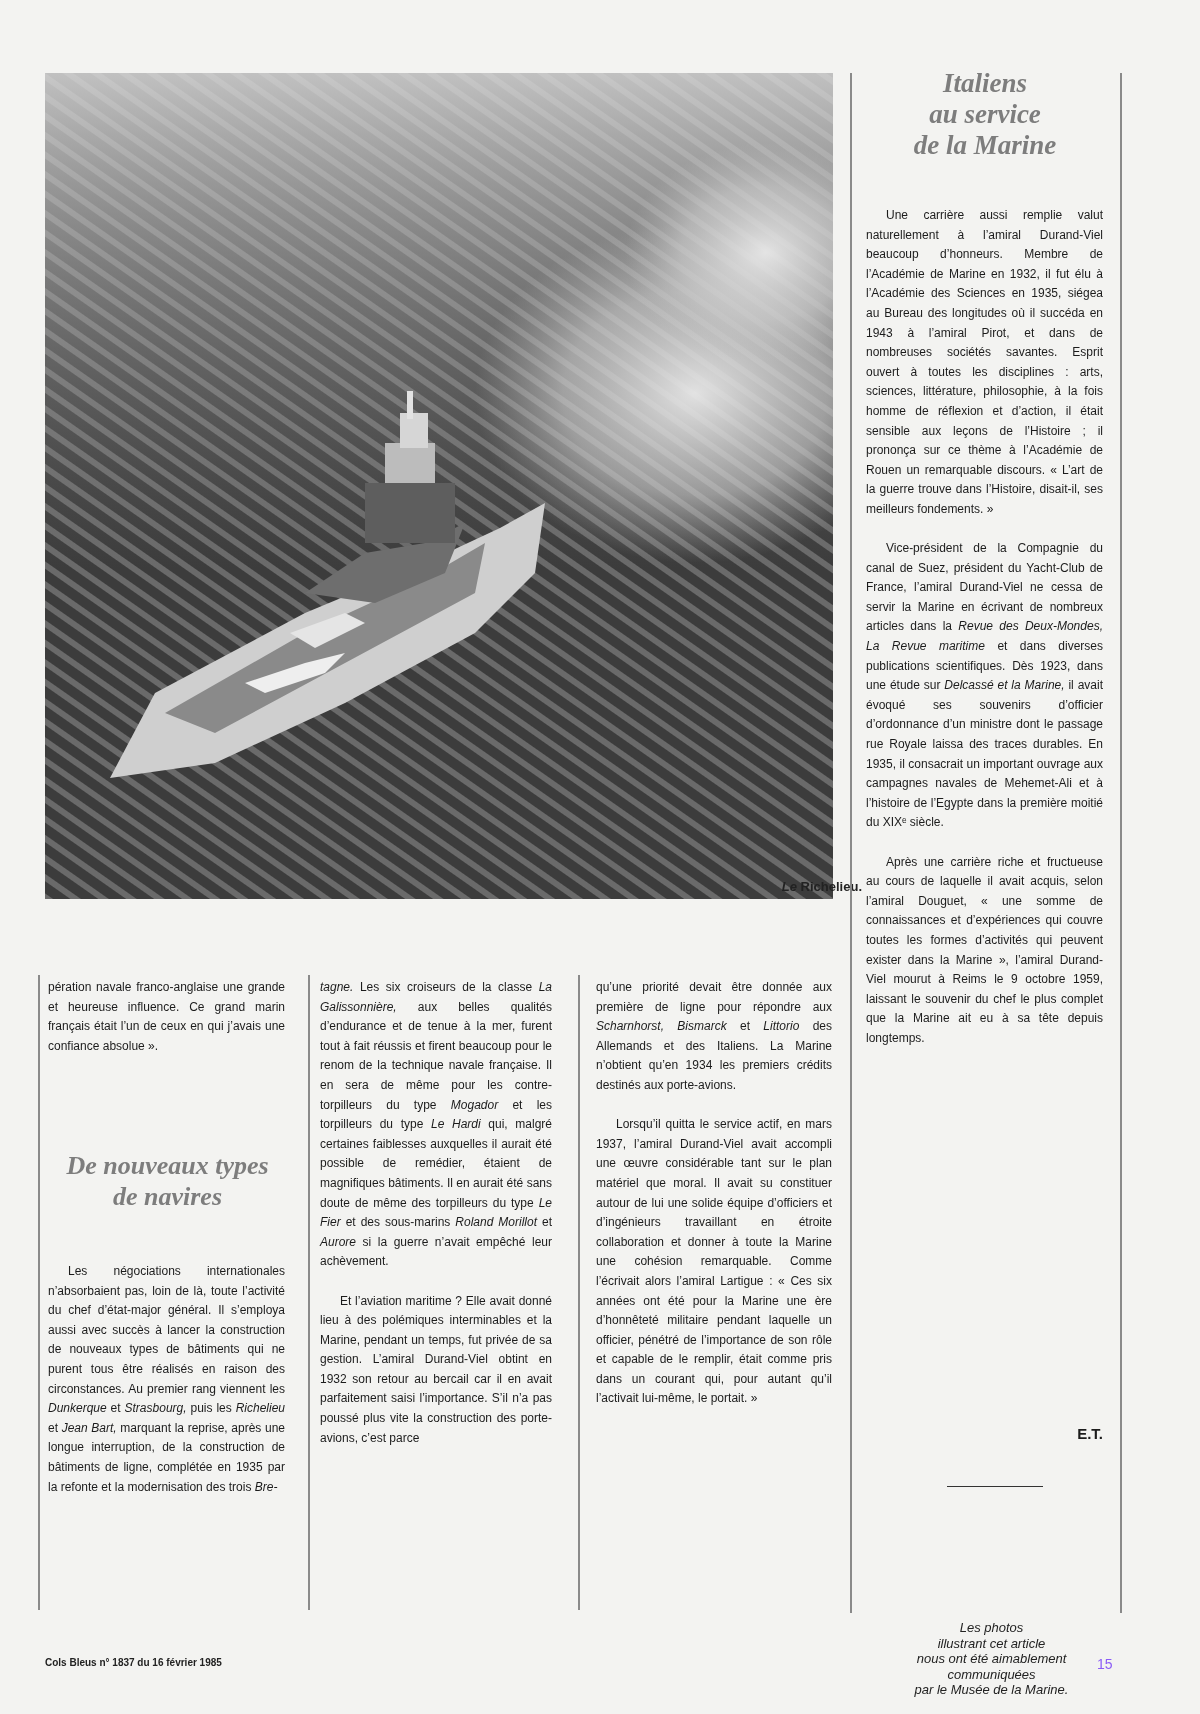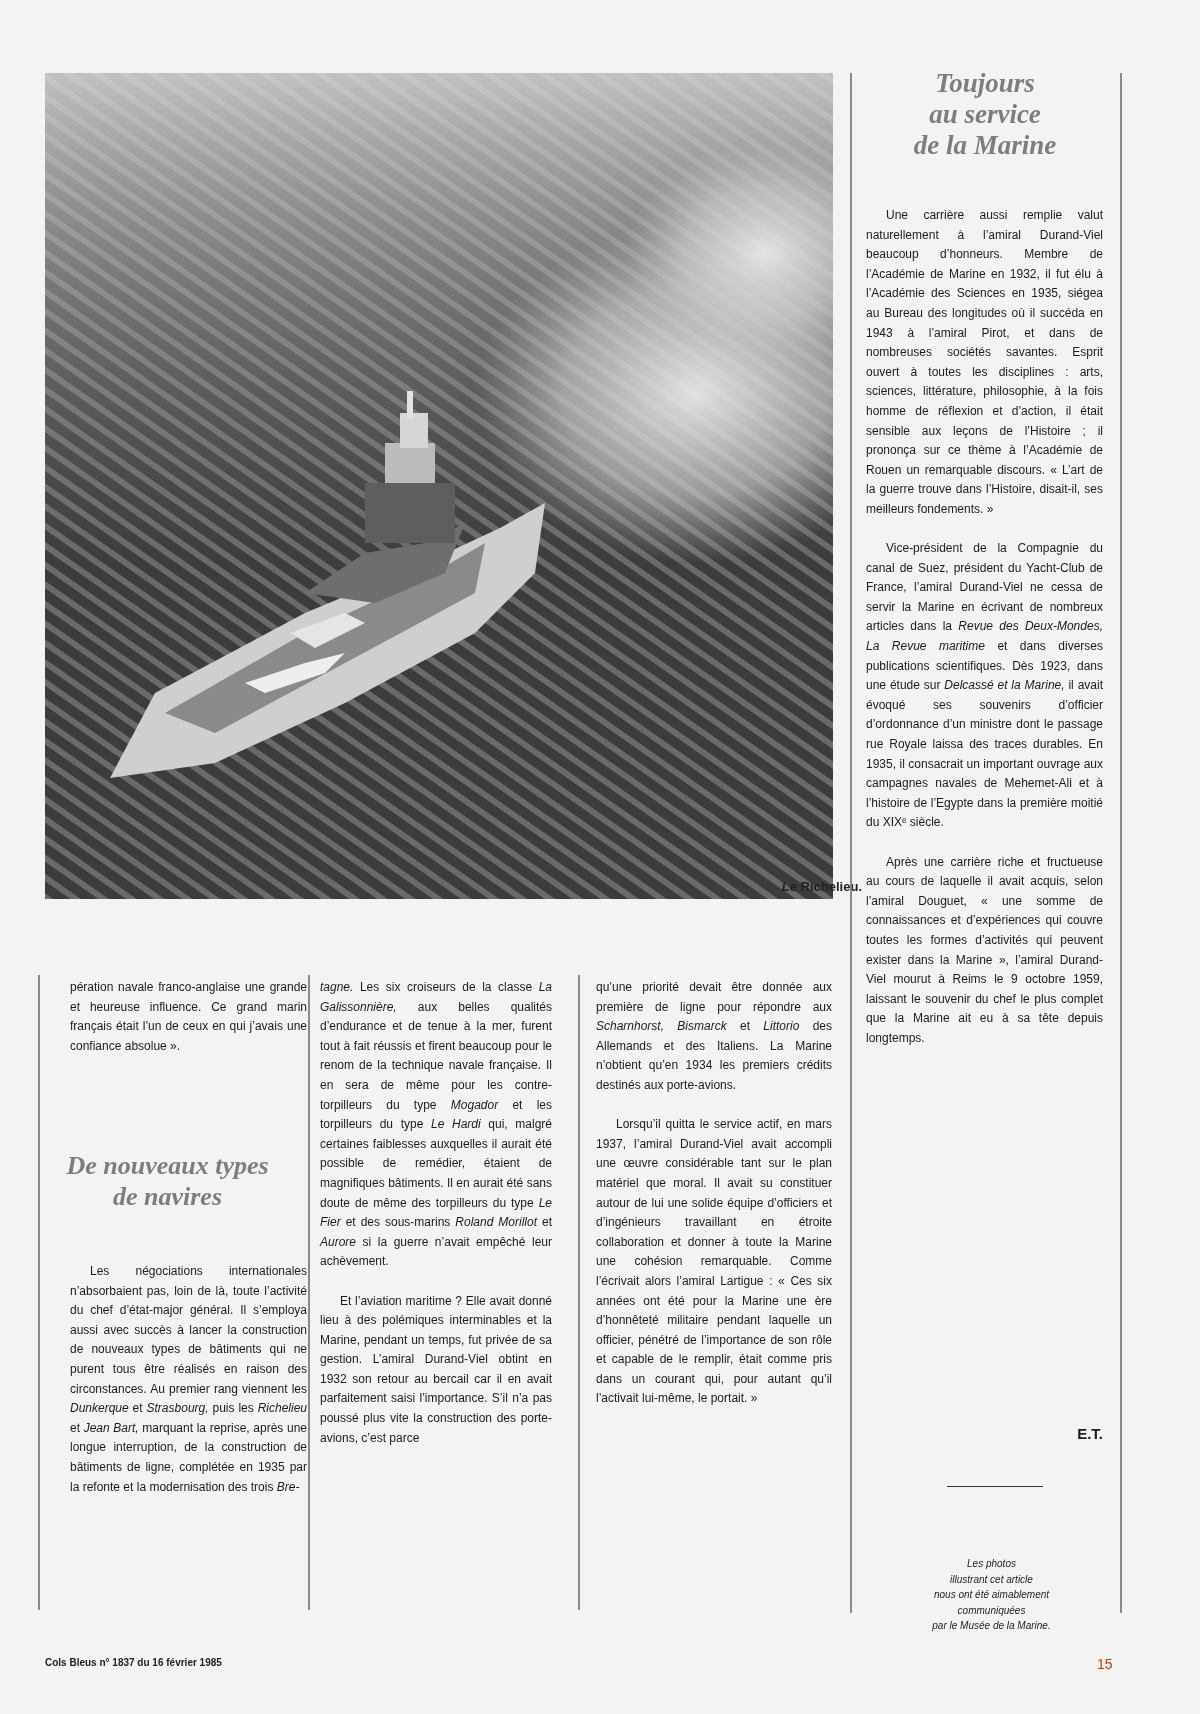--- a/index.html
+++ b/index.html
@@ -23,44 +23,44 @@
     position: absolute; width: 2px; background: #8a8a8a;
   }
   .col {
     position: absolute; font-size: 12px; line-height: 19.6px; text-align: justify;
     hyphens: manual;
   }
   .col p { margin: 0; text-indent: 0; }
   .col p.ind { text-indent: 20px; }
   .col p + p { margin-top: 19.6px; }
   .col i { font-style: italic; }
-  .col1 { left: 48px; top: 978px; width: 237px; margin-left: 22px; }
+  .col1 { left: 48px; top: 978px; width: 237px; }
   .col2 { left: 320px; top: 978px; width: 232px; }
   .col3 { left: 596px; top: 978px; width: 236px; }
   .col4 { left: 866px; top: 206px; width: 237px; }
   .head {
     position: absolute; font-family: "Liberation Serif", serif; font-style: italic; font-weight: bold;
     color: #7d7d7d; text-align: center; line-height: 32px;
   }
   .head-right { left: 860px; top: 68px; width: 250px; font-size: 27px; line-height: 31px; }
   .head-left { left: 40px; top: 1150px; width: 255px; font-size: 26px; line-height: 31px; }
   .signature {
     position: absolute; left: 1000px; top: 1425px; width: 103px; text-align: right;
     font-weight: bold; font-size: 15px;
   }
   .hr-short { position: absolute; left: 947px; top: 1486px; width: 96px; height: 1px; background: #333; }
   .credit {
-    position: absolute; left: 880px; top: 1556px; width: 223px; text-align: center;
-    font-style: italic; font-size: 10px; line-height: 15.5px; color: #222;
+    position: absolute; left: 880px; top: 1620px; width: 223px; text-align: center;
+    font-style: italic; font-size: 13px; line-height: 15.5px; color: #222;
   }
   .footer-left {
     position: absolute; left: 45px; top: 1657px; font-weight: bold; font-size: 10px; color: #222;
   }
   .footer-right {
-    position: absolute; left: 1097px; top: 1656px; font-size: 14px; color: #c2410c;
+    position: absolute; left: 1097px; top: 1656px; font-size: 14px; color: #8b5cf6;
   }
   .line { display: block; }
 </style>
 </head>
 <body>
 
 <div class="photo">
   <svg viewBox="0 0 788 826" preserveAspectRatio="none">
     <defs>
       <pattern id="halftone" width="16" height="16" patternUnits="userSpaceOnUse" patternTransform="rotate(35)">
@@ -119,21 +119,21 @@
   <p><i>tagne.</i><span> Les six croiseurs de la classe </span><i>La Galissonnière,</i><span> aux belles qualités d’endurance et de tenue à la mer, furent tout à fait réussis et firent beaucoup pour le renom de la technique navale française. Il en sera de même pour les contre-torpilleurs du type </span><i>Mogador</i><span> et les torpilleurs du type </span><i>Le Hardi</i><span> qui, malgré certaines faiblesses auxquelles il aurait été possible de remédier, étaient de magnifiques bâtiments. Il en aurait été sans doute de même des torpilleurs du type </span><i>Le Fier</i><span> et des sous-marins </span><i>Roland Morillot</i><span> et </span><i>Aurore</i><span> si la guerre n’avait empêché leur achèvement.</span></p>
   <p class="ind">Et l’aviation maritime ? Elle avait donné lieu à des polémiques interminables et la Marine, pendant un temps, fut privée de sa gestion. L’amiral Durand-Viel obtint en 1932 son retour au bercail car il en avait parfaitement saisi l’importance. S’il n’a pas poussé plus vite la construction des porte-avions, c’est parce</p>
 </div>
 
 <div class="col col3">
   <p><span>qu’une priorité devait être donnée aux première de ligne pour répondre aux </span><i>Scharnhorst, Bismarck</i><span> et </span><i>Littorio</i><span> des Allemands et des Italiens. La Marine n’obtient qu’en 1934 les premiers crédits destinés aux porte-avions.</span></p>
   <p class="ind">Lorsqu’il quitta le service actif, en mars 1937, l’amiral Durand-Viel avait accompli une œuvre considérable tant sur le plan matériel que moral. Il avait su constituer autour de lui une solide équipe d’officiers et d’ingénieurs travaillant en étroite collaboration et donner à toute la Marine une cohésion remarquable. Comme l’écrivait alors l’amiral Lartigue : « Ces six années ont été pour la Marine une ère d’honnêteté militaire pendant laquelle un officier, pénétré de l’importance de son rôle et capable de le remplir, était comme pris dans un courant qui, pour autant qu’il l’activait lui-même, le portait. »</p>
 </div>
 
 <div class="head head-right">
-  <span class="line">Toujours</span>
+  <span class="line">Italiens</span>
   <span class="line">au service</span>
   <span class="line">de la Marine</span>
 </div>
 <div class="col col4">
   <p class="ind">Une carrière aussi remplie valut naturellement à l’amiral Durand-Viel beaucoup d’honneurs. Membre de l’Académie de Marine en 1932, il fut élu à l’Académie des Sciences en 1935, siégea au Bureau des longitudes où il succéda en 1943 à l’amiral Pirot, et dans de nombreuses sociétés savantes. Esprit ouvert à toutes les disciplines : arts, sciences, littérature, philosophie, à la fois homme de réflexion et d’action, il était sensible aux leçons de l’Histoire ; il prononça sur ce thème à l’Académie de Rouen un remarquable discours. « L’art de la guerre trouve dans l’Histoire, disait-il, ses meilleurs fondements. »</p>
   <p class="ind"><span>Vice-président de la Compagnie du canal de Suez, président du Yacht-Club de France, l’amiral Durand-Viel ne cessa de servir la Marine en écrivant de nombreux articles dans la</span> <i>Revue des Deux-Mondes, La Revue maritime</i><span> et dans diverses publications scientifiques. Dès 1923, dans une étude sur </span><i>Delcassé et la Marine,</i><span> il avait évoqué ses souvenirs d’officier d’ordonnance d’un ministre dont le passage rue Royale laissa des traces durables. En 1935, il consacrait un important ouvrage aux campagnes navales de Mehemet-Ali et à l’histoire de l’Egypte dans la première moitié du XIXᵉ siècle.</span></p>
   <p class="ind">Après une carrière riche et fructueuse au cours de laquelle il avait acquis, selon l’amiral Douguet, « une somme de connaissances et d’expériences qui couvre toutes les formes d’activités qui peuvent exister dans la Marine », l’amiral Durand-Viel mourut à Reims le 9 octobre 1959, laissant le souvenir du chef le plus complet que la Marine ait eu à sa tête depuis longtemps.</p>
 </div>
 <div class="signature">E.T.</div>
 <div class="hr-short"></div>

